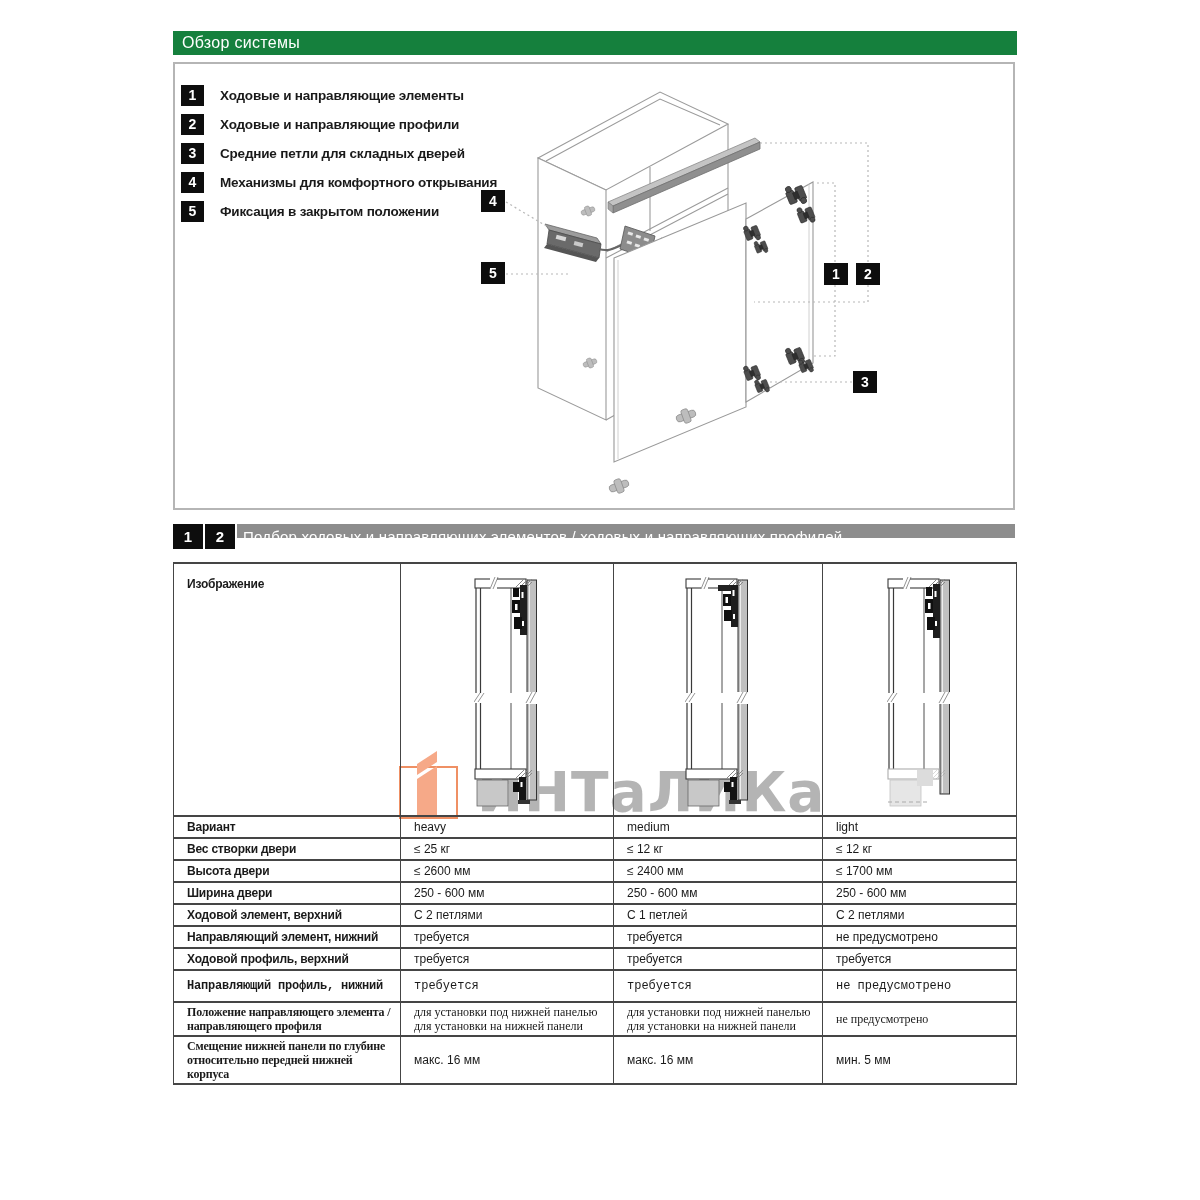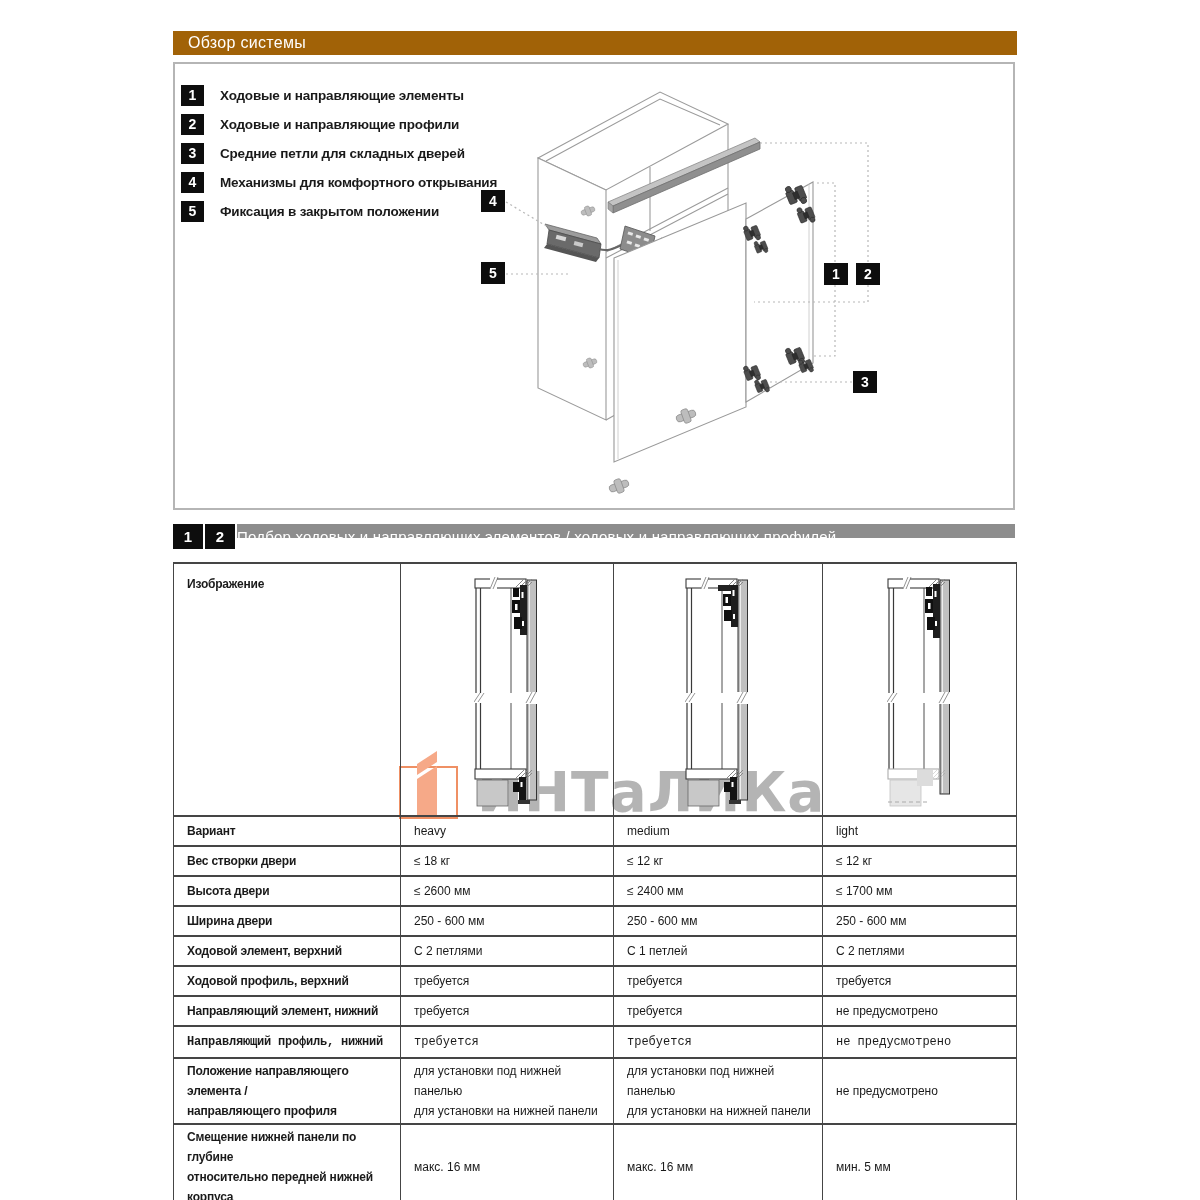--- a/index.html
+++ b/index.html
@@ -1,48 +1,48 @@
 <!DOCTYPE html>
 <html><head>
 <meta charset="utf-8">
 <style>
   html,body{margin:0;padding:0;background:#fff;}
   body{width:1200px;height:1200px;font-family:"Liberation Sans",sans-serif;color:#1a1a1a;}
   .page{position:relative;width:1200px;height:1200px;background:#fff;overflow:hidden;}
 
   
-  .bar1{position:absolute;left:173px;top:31px;width:844px;height:24px;background:#a16207;
-        color:#fff;font-size:16px;line-height:24px;padding-left:15px;box-sizing:border-box;letter-spacing:.3px;}
+  .bar1{position:absolute;left:173px;top:31px;width:844px;height:24px;background:#15803d;
+        color:#fff;font-size:16px;line-height:24px;padding-left:9px;box-sizing:border-box;letter-spacing:.3px;}
   .sec2{position:absolute;left:173px;top:524px;height:25px;display:flex;z-index:4;}
   .sbadge{width:30px;height:25px;background:#0d0d0d;color:#fff;font-weight:bold;font-size:15px;
           text-align:center;line-height:25px;margin-right:2px;flex:none;}
   .bar2{width:778px;height:14px;background:#8d8d8d;color:#fff;font-size:15px;line-height:25px;
-        padding-left:0;box-sizing:border-box;letter-spacing:.2px;}
+        padding-left:6px;box-sizing:border-box;letter-spacing:.2px;}
 
   
   .box1{position:absolute;left:173px;top:62px;width:842px;height:448px;border:2px solid #b5b5b5;
         box-sizing:border-box;background:#fff;}
   .diagram{position:absolute;left:0;top:0;width:838px;height:444px;}
   .legend{position:absolute;left:6px;top:17px;z-index:3;}
   .legend-item{display:flex;align-items:center;height:29px;}
   .lbadge{width:23px;height:21px;background:#0d0d0d;color:#fff;font-weight:bold;font-size:14px;
           text-align:center;line-height:21px;flex:none;}
   .ltext{margin-left:16px;font-weight:bold;font-size:13.5px;letter-spacing:-0.2px;white-space:nowrap;}
   .callout{position:absolute;width:24px;height:22px;background:#0d0d0d;color:#fff;font-weight:bold;
            font-size:14px;text-align:center;line-height:22px;z-index:5;}
 
   
   .spec{position:absolute;left:173px;top:562px;width:843px;border-collapse:collapse;table-layout:fixed;
         z-index:2;background:transparent;}
   .spec th,.spec td{border-top:2px solid #454545;border-bottom:2px solid #454545;
         border-left:1.5px solid #454545;border-right:1.5px solid #454545;
         font-size:12px;padding:2px 4px 2px 13px;vertical-align:middle;background:transparent;}
   .spec th{text-align:left;font-weight:bold;letter-spacing:-0.2px;}
-  .two{white-space:pre-line;line-height:20px;font-size:11.5px;}
-  .r34{height:30px;} .r32{height:32px;font-family:Liberation Mono, monospace;}
+  .two{white-space:pre-line;line-height:14px;font-size:11.5px;font-family:Liberation Serif, serif;}
+  .r34{height:22px;} .r32{height:32px;font-family:Liberation Mono, monospace;}
   .imgrow{height:253px;}
   .imgrow th{vertical-align:top;padding-top:13px;}
   .imgrow td{vertical-align:top;padding:10px 0 0 0;text-align:center;}
   .secdraw{display:inline-block;}
 
   
   .lite .bot-guide{display:none;}
   .lite .plinth{fill:#e6e6e6;stroke:#c4c4c4;}
   .lite .bot-panel{stroke:#adadad;}
   .lite .bot-hatch{opacity:.3;}
@@ -323,21 +323,21 @@
       </td>
     </tr>
     <tr class="r34">
       <th>Вариант</th>
       <td>heavy</td>
       <td>medium</td>
       <td>light</td>
     </tr>
     <tr class="r34">
       <th>Вес створки двери</th>
-      <td>≤ 18 кг</td>
+      <td>≤ 25 кг</td>
       <td>≤ 12 кг</td>
       <td>≤ 12 кг</td>
     </tr>
     <tr class="r34">
       <th>Высота двери</th>
       <td>≤ 2600 мм</td>
       <td>≤ 2400 мм</td>
       <td>≤ 1700 мм</td>
     </tr>
     <tr class="r34">
@@ -346,30 +346,30 @@
       <td>250 - 600 мм</td>
       <td>250 - 600 мм</td>
     </tr>
     <tr class="r34">
       <th>Ходовой элемент, верхний</th>
       <td>С 2 петлями</td>
       <td>С 1 петлей</td>
       <td>С 2 петлями</td>
     </tr>
     <tr class="r34">
+      <th>Направляющий элемент, нижний</th>
+      <td>требуется</td>
+      <td>требуется</td>
+      <td>не предусмотрено</td>
+    </tr>
+    <tr class="r34">
       <th>Ходовой профиль, верхний</th>
       <td>требуется</td>
       <td>требуется</td>
       <td>требуется</td>
-    </tr>
-    <tr class="r34">
-      <th>Направляющий элемент, нижний</th>
-      <td>требуется</td>
-      <td>требуется</td>
-      <td>не предусмотрено</td>
     </tr>
     <tr class="r32">
       <th>Направляющий профиль, нижний</th>
       <td>требуется</td>
       <td>требуется</td>
       <td>не предусмотрено</td>
     </tr>
     <tr class="r34">
       <th class="two">Положение направляющего элемента /
 направляющего профиля</th>

